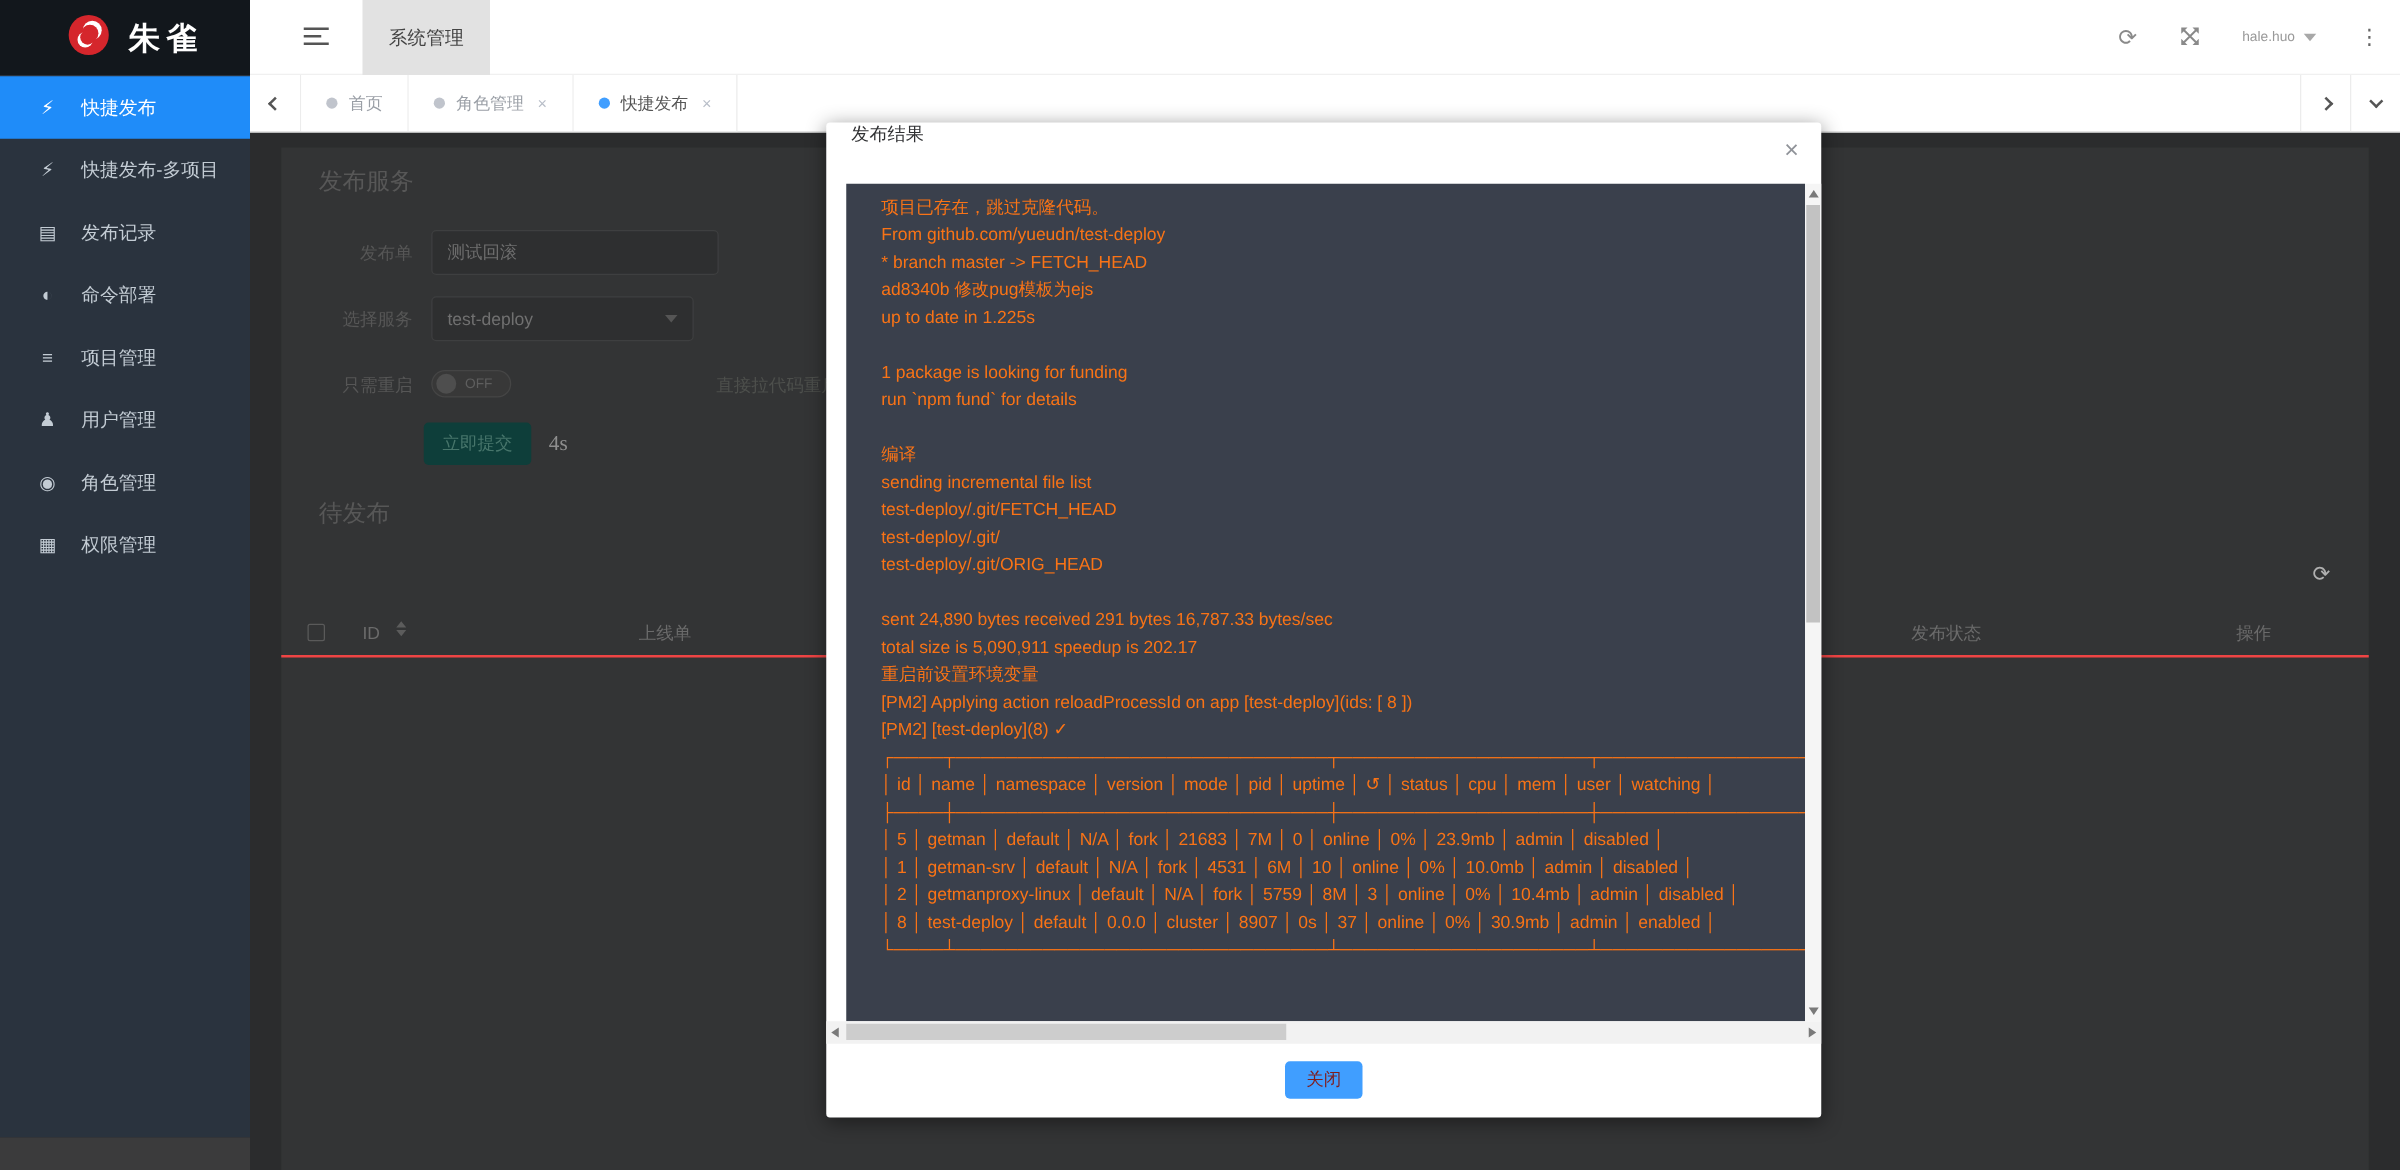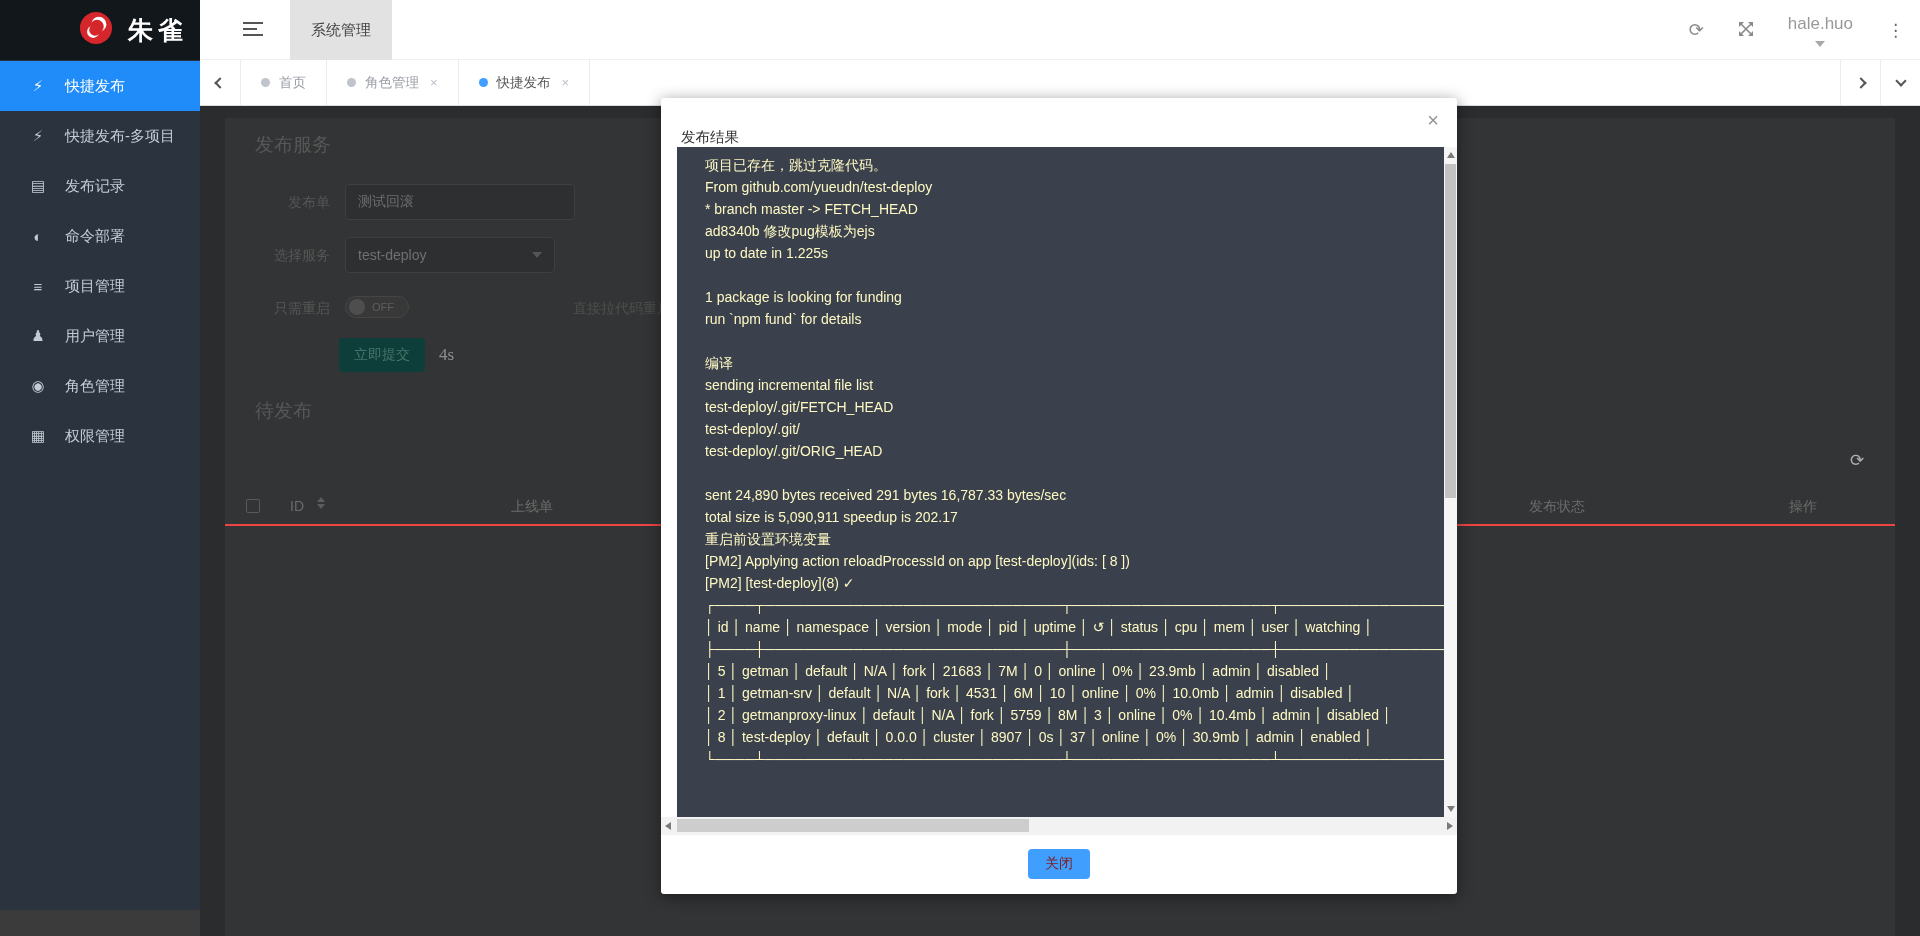--- a/index.html
+++ b/index.html
@@ -2,36 +2,36 @@
 <html><head>
 <meta charset="utf-8">
 <style>
   * { margin:0; padding:0; box-sizing:border-box; }
   html,body { width:1920px; height:936px; overflow:hidden; }
   body { position:relative; font-family:"Liberation Sans","DejaVu Sans",sans-serif; background:#2b2c2d; }
 
   
   .sidebar { position:absolute; left:0; top:0; width:200px; height:910px; background:#2a333e; z-index:20; }
   .under-sidebar { position:absolute; left:0; top:910px; width:200px; height:26px; background:#3b3b3c; z-index:20; }
-  .logo { height:60px; background:#12171c; display:flex; align-items:center; padding-left:79px; gap:15px; }
+  .logo { height:60px; background:#12171c; display:flex; align-items:center; padding-left:54px; gap:15px; }
   .logo-title { color:#ffffff; font-size:25px; font-weight:bold; letter-spacing:5px; }
   .nav { padding-top:1px; }
   .nav-item { height:50px; display:flex; align-items:center; padding-left:28px; gap:17px; color:#c3ccd4; font-size:15px; cursor:pointer; }
   .nav-item .nicon { width:20px; text-align:center; font-size:15px; }
   .nav-item.active { background:#1f8cf9; color:#fff; }
 
   
   .topbar { position:absolute; left:200px; top:0; right:0; height:60px; background:#fff; border-bottom:1px solid #f0f0f0; z-index:20; }
   .hamburger { position:absolute; left:43px; top:22px; width:20px; height:16px; cursor:pointer; }
   .hamburger i { display:block; height:2px; background:#555; margin-bottom:4px; }
   .hamburger i:nth-child(2){ width:14px; }
   .systab { position:absolute; left:90px; top:0; width:102px; height:60px; background:#e2e2e2; display:flex; align-items:center; justify-content:center; font-size:15px; color:#444; cursor:pointer; }
   .topbar-right { position:absolute; right:16px; top:0; height:60px; display:flex; align-items:center; gap:34px; }
   .t-icon { color:#8a8a8a; font-size:18px; cursor:pointer; line-height:1; }
-  .userbox { display:flex; align-items:center; gap:7px; color:#999; font-size:17px; cursor:pointer;flex-direction:column; }
+  .userbox { display:flex; align-items:center; gap:7px; color:#999; font-size:11px; cursor:pointer; }
   .caret-down { width:0; height:0; border-left:5px solid transparent; border-right:5px solid transparent; border-top:6px solid #a8a8a8; }
   .dots { color:#666; font-size:17px; letter-spacing:0; cursor:pointer; }
 
   
   .tabbar { position:absolute; left:200px; top:60px; right:0; height:46px; background:#fff; border-bottom:1px solid #dcdcdc; z-index:20; display:flex; align-items:stretch; }
   .chev-cell { width:40px; display:flex; align-items:center; justify-content:center; cursor:pointer; }
   .chev { width:8px; height:8px; border-right:2px solid #555; border-bottom:2px solid #555; }
   .chev.left  { transform:rotate(135deg); }
   .chev.right { transform:rotate(-45deg); }
   .chev.down  { transform:rotate(45deg); margin-top:-4px; }
@@ -64,26 +64,26 @@
   .phead { position:absolute; left:25px; right:25px; top:380px; height:40px; border-bottom:2px solid #ef4444; }
   .phead .hcell { position:absolute; top:12px; font-size:14px; color:#6b6b6b; }
   .pcheck { position:absolute; left:21px; top:13px; width:14px; height:14px; border:1px solid #5a5a5a; border-radius:2px; cursor:pointer; }
   .sortcaret { position:absolute; left:92px; top:11px; }
   .sortcaret b { display:block; width:0; height:0; border-left:4px solid transparent; border-right:4px solid transparent; }
   .sortcaret .up { border-bottom:5px solid #5c5c5c; margin-bottom:2px; }
   .sortcaret .dn { border-top:5px solid #5c5c5c; }
 
   
   .modal { position:absolute; left:661px; top:98px; width:796px; height:796px; background:#fff; border-radius:3px; box-shadow:0 3px 16px rgba(0,0,0,.45); z-index:30; }
-  .m-head { height:49px; display:flex; align-items:flex-end; padding-left:20px; }
+  .m-head { height:49px; display:flex; align-items:flex-start; padding-left:20px; }
   .m-title { font-size:14.5px; color:#303133; }
   .m-close { position:absolute; right:18px; top:12px; color:#909399; font-size:20px; cursor:pointer; line-height:1; }
   .mconsole { position:absolute; left:16px; top:49px; width:767px; height:670px; background:#3a404c; overflow:hidden; }
   .clines { padding:7px 0 0 28px; }
-  .cline { min-height:22px; line-height:22px; font-size:14px; color:#fef9c3; white-space:pre; }
+  .cline { min-height:22px; line-height:22px; font-size:14px; color:#f97316; white-space:pre; }
   .vscroll { position:absolute; right:0; top:49px; width:13px; height:670px; background:#f5f5f5; z-index:2; }
   .vthumb { position:absolute; left:1px; top:17px; width:11px; height:334px; background:#c2c2c2; cursor:pointer; }
   .varrow { position:absolute; left:3px; width:0; height:0; border-left:4px solid transparent; border-right:4px solid transparent; cursor:pointer; }
   .varrow.up { top:5px; border-bottom:6px solid #7a7a7a; }
   .varrow.dn { bottom:5px; border-top:6px solid #7a7a7a; }
   .hscroll { position:absolute; left:0; top:719px; width:796px; height:18px; background:#f2f2f2; }
   .hthumb { position:absolute; left:16px; top:2px; width:352px; height:13px; background:#cdcdcd; cursor:pointer; }
   .harrow { position:absolute; top:5px; width:0; height:0; border-top:4px solid transparent; border-bottom:4px solid transparent; cursor:pointer; }
   .harrow.l { left:4px; border-right:6px solid #7a7a7a; }
   .harrow.r { right:4px; border-left:6px solid #7a7a7a; }

